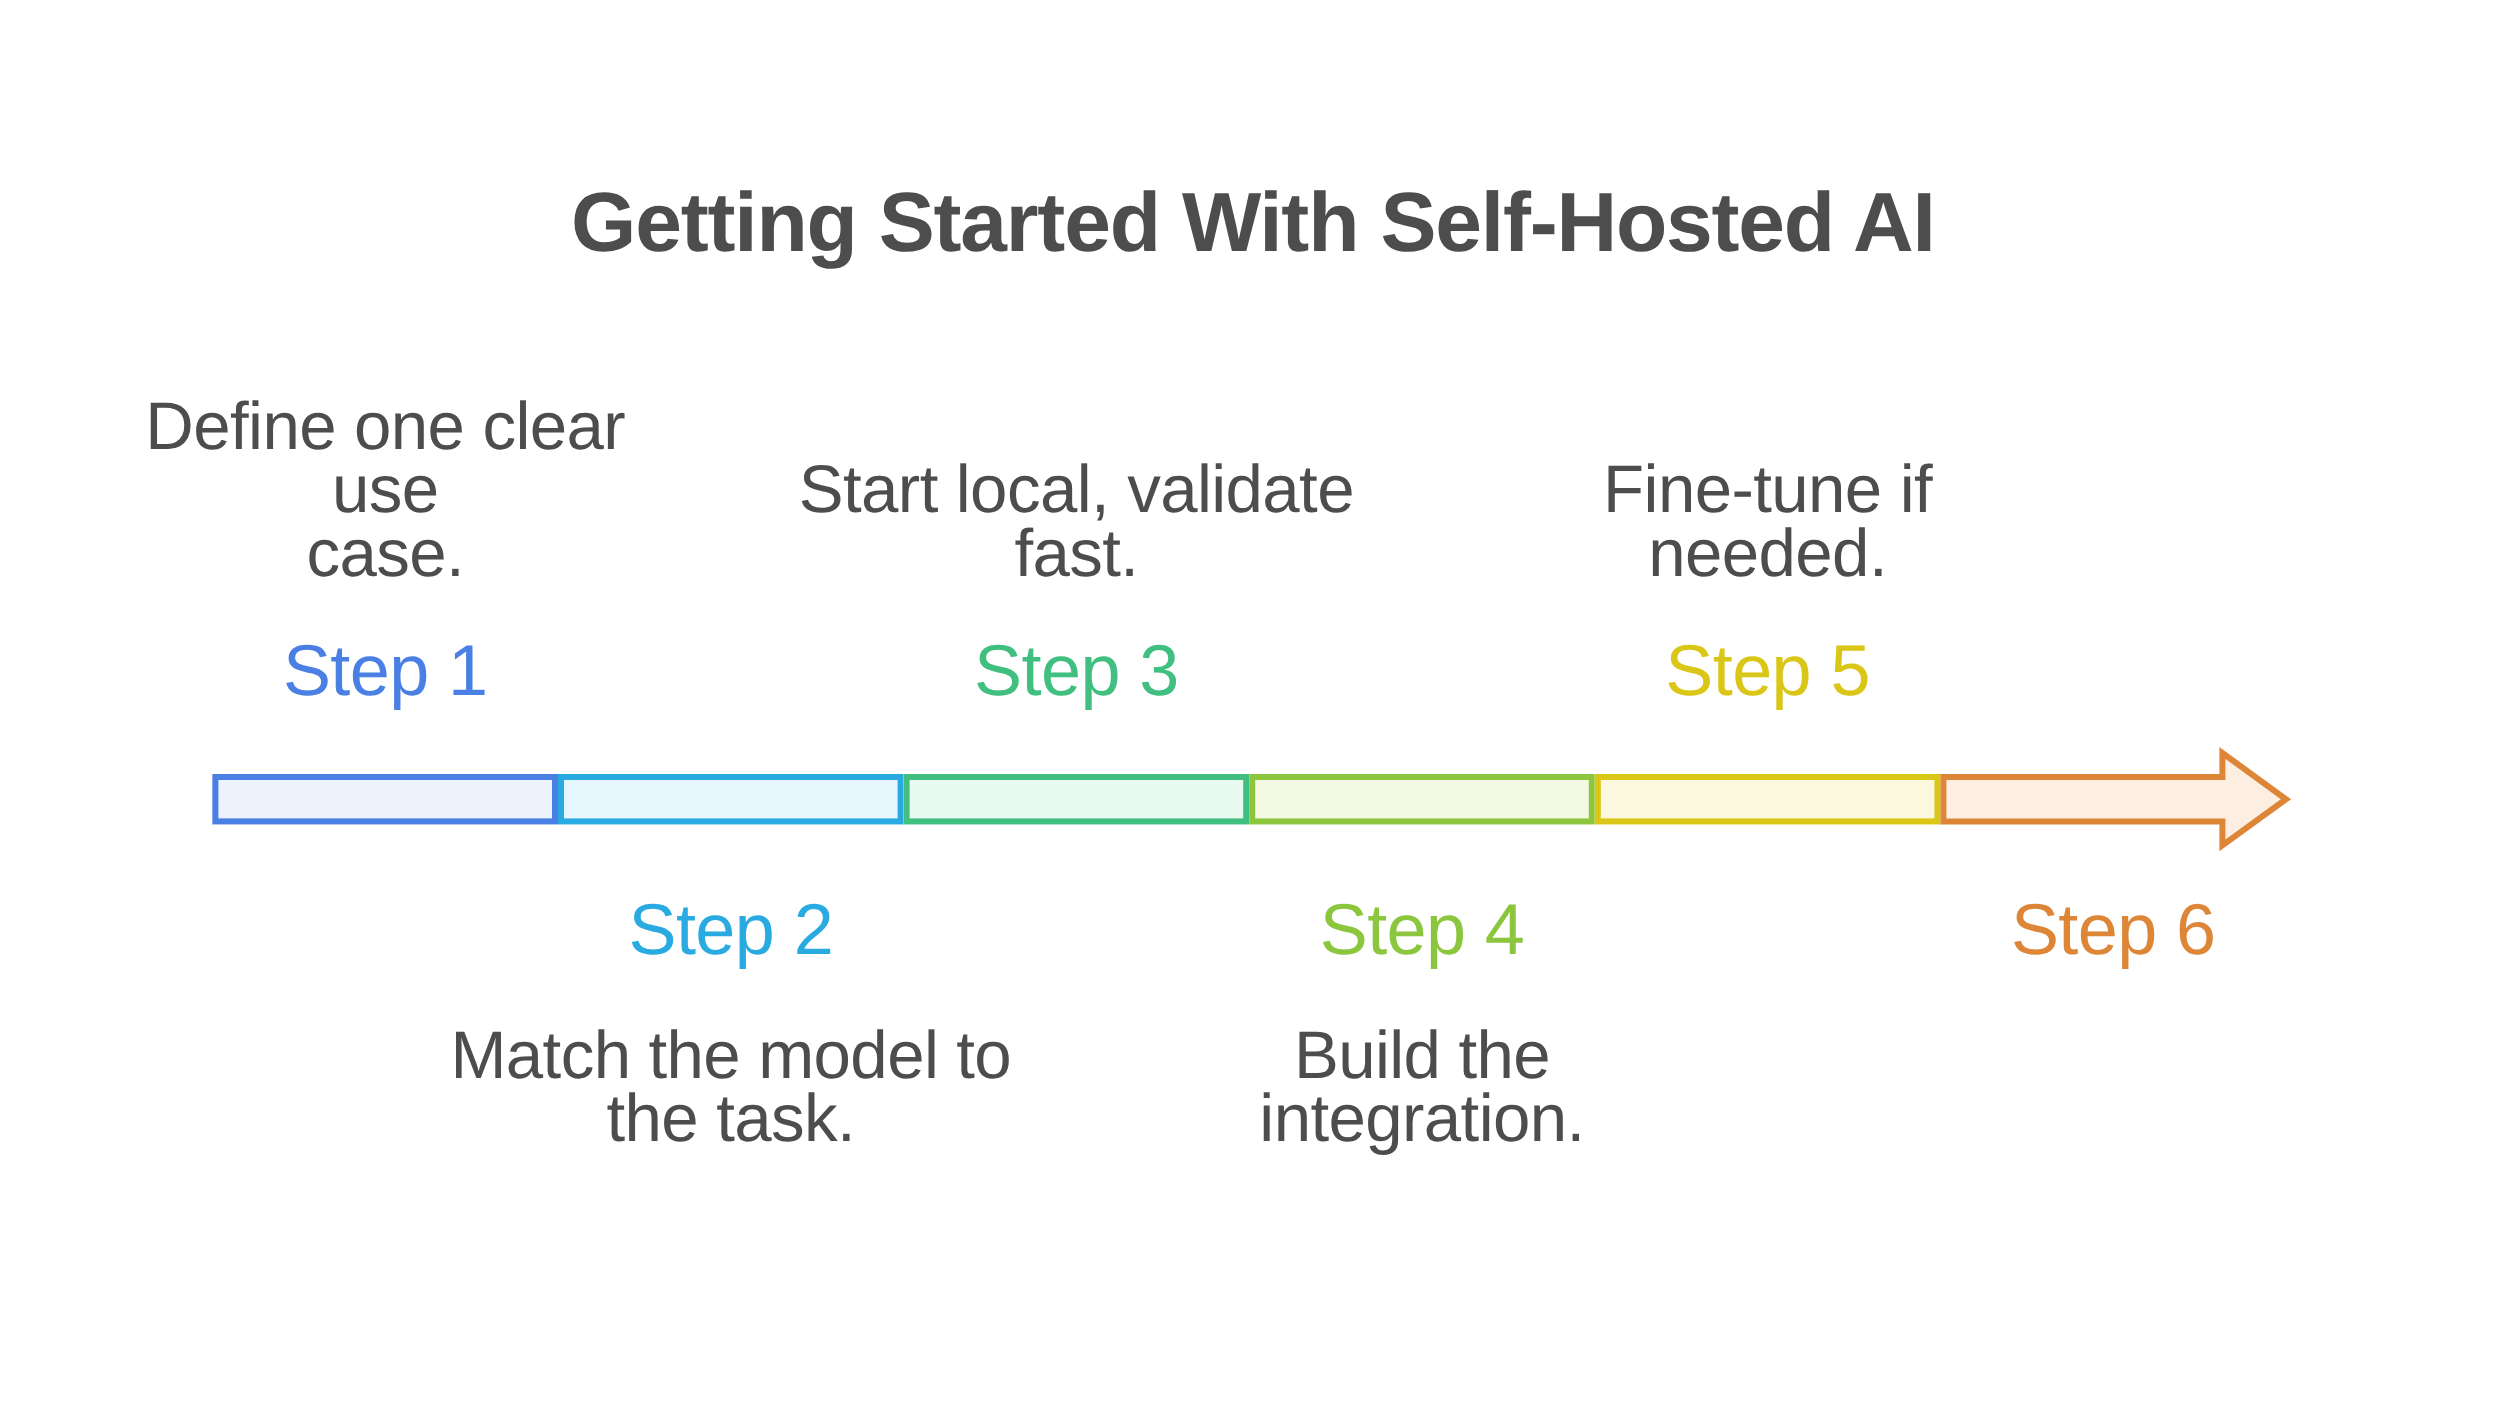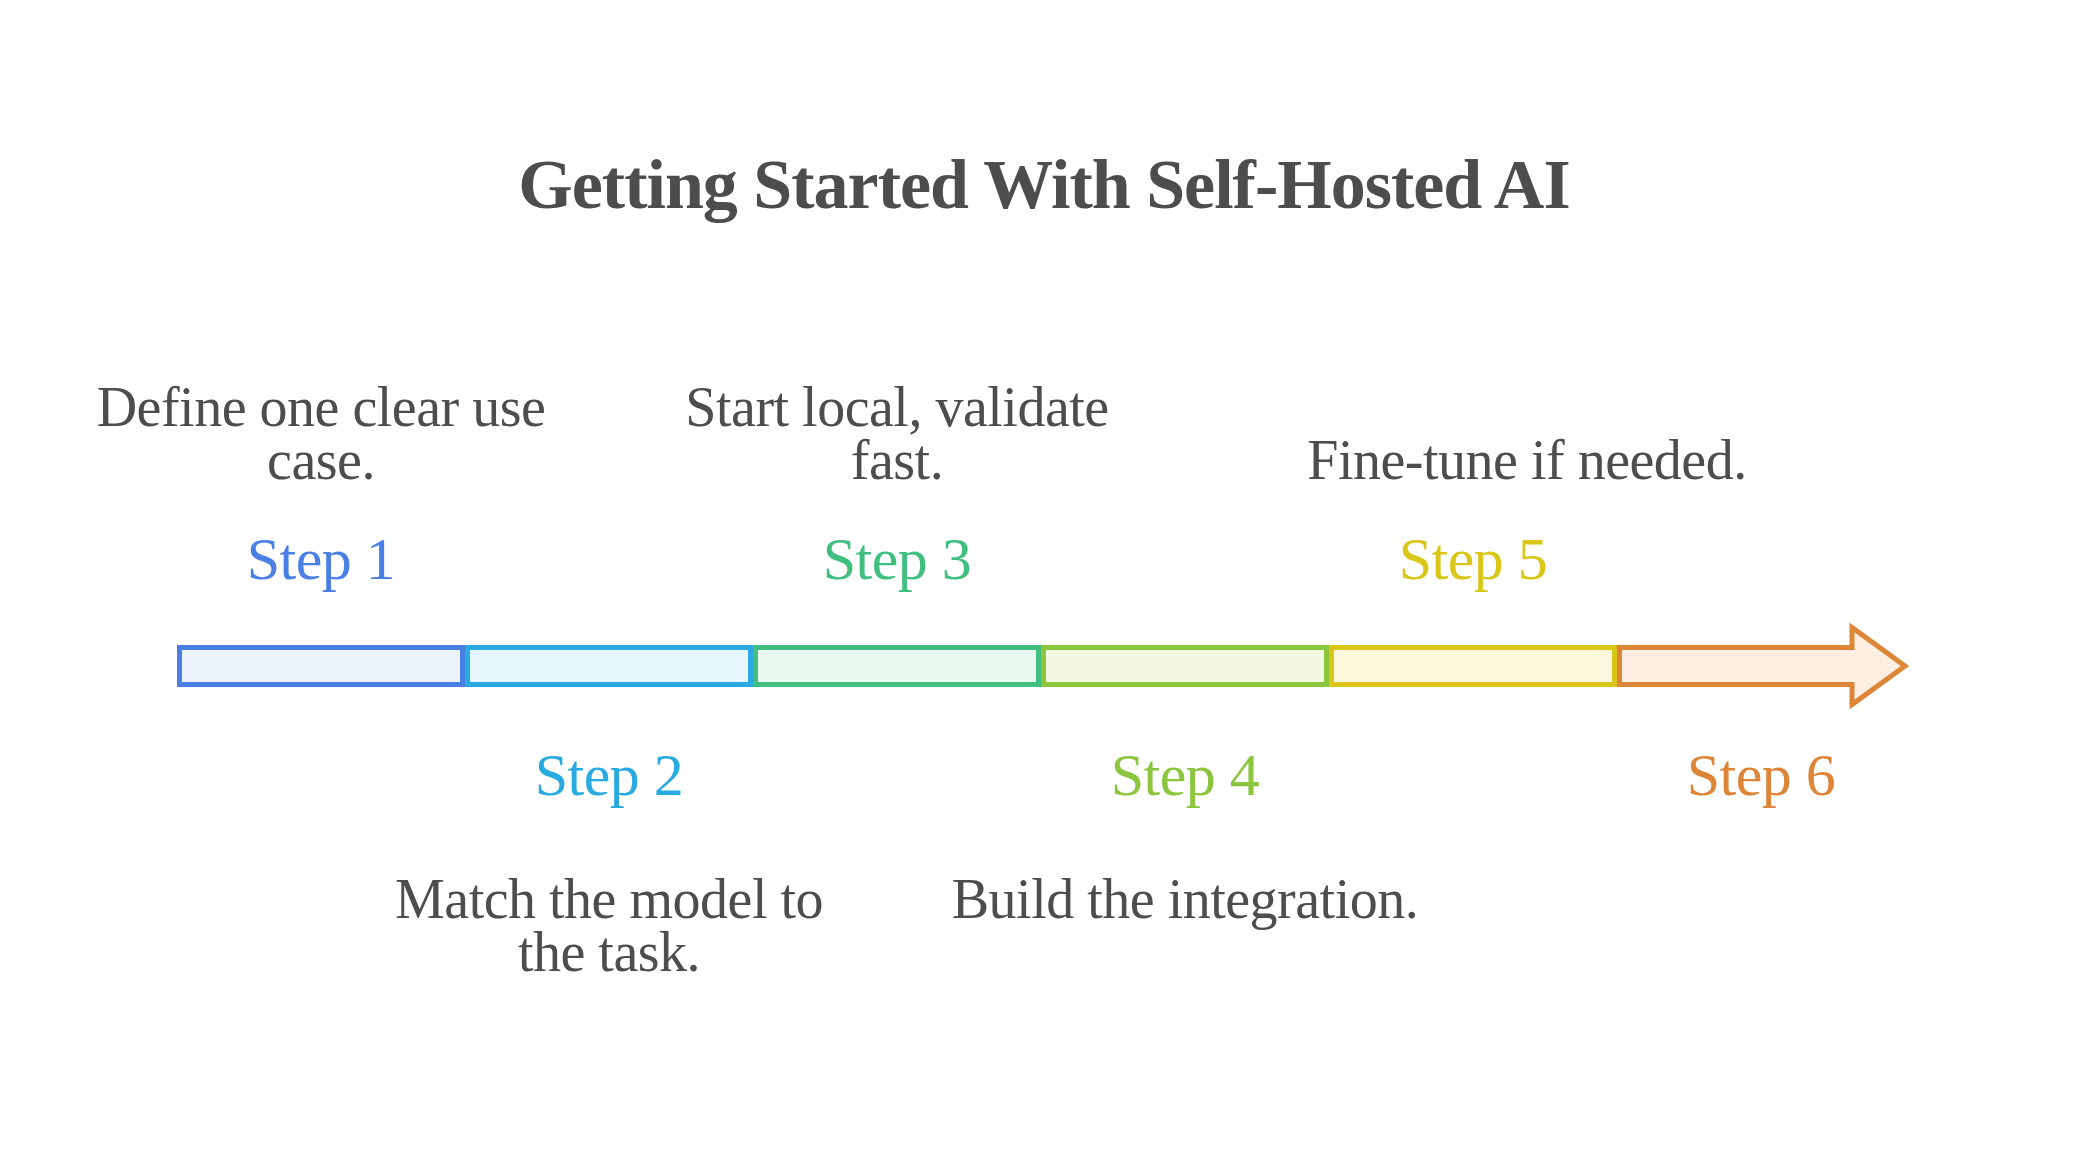--- a/index.html
+++ b/index.html
@@ -2,21 +2,21 @@
 <html><head>
 <meta charset="utf-8">
 <style>
   html, body { margin: 0; padding: 0; background: #ffffff; }
   .canvas {
     position: relative;
     width: 2088px;
     height: 1170px;
     background: #ffffff;
     overflow: hidden;
-    font-family: Liberation Serif, serif;
+    font-family: Liberation Sans, sans-serif;
   }
   .title {
     position: absolute;
     left: 0; right: 0;
     top: 150px;
     text-align: center;
     font-size: 70px;
     line-height: 70px;
     font-weight: 700;
     letter-spacing: -1px;
@@ -38,31 +38,31 @@
     width: 400px;
     text-align: center;
     font-size: 60px;
     line-height: 58px;
     letter-spacing: -0.5px;
     font-weight: 400;
   }
   
   .desc.above { bottom: 683px; }
   
-  .desc.below { top: 873px; }
+  .desc.below { top: 852px; }
   
   .step-label.above { top: 530px; }
   .step-label.below { top: 746px; }
 
   
   .c1.desc { left: 81px; }   .c1.step-label { left: 121px; }
   .c2.desc { left: 369px; }  .c2.step-label { left: 409px; }
   .c3.desc { left: 657px; }  .c3.step-label { left: 697px; }
   .c4.desc { left: 945px; }  .c4.step-label { left: 985px; }
-  .c5.desc { left: 1287px; } .c5.step-label { left: 1273px; }
+  .c5.desc { left: 1233px; } .c5.step-label { left: 1273px; }
   .c6.desc { left: 1521px; } .c6.step-label { left: 1561px; text-align: center; }
 
   .seg {
     position: absolute;
     top: 645px;
     height: 42px;
     width: 288px;
     border: 5px solid #000;
     box-sizing: border-box;
     background: #fff;

